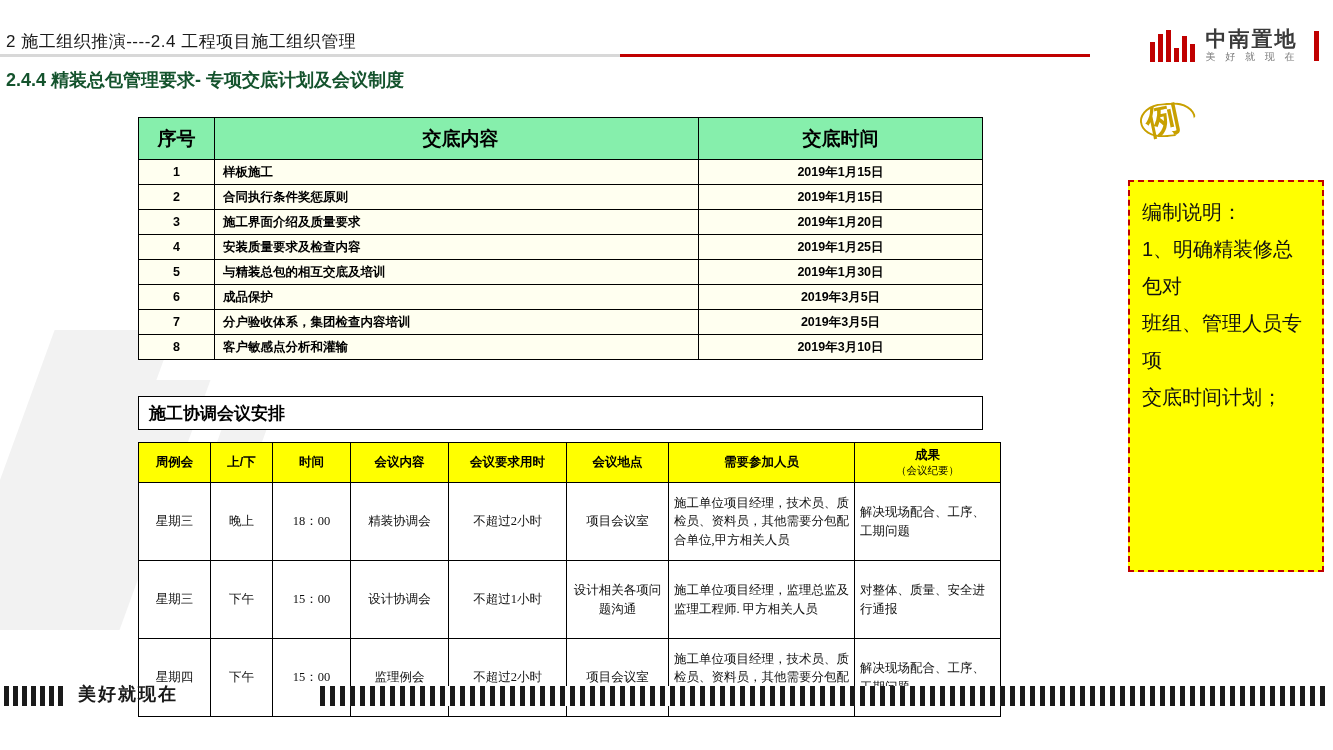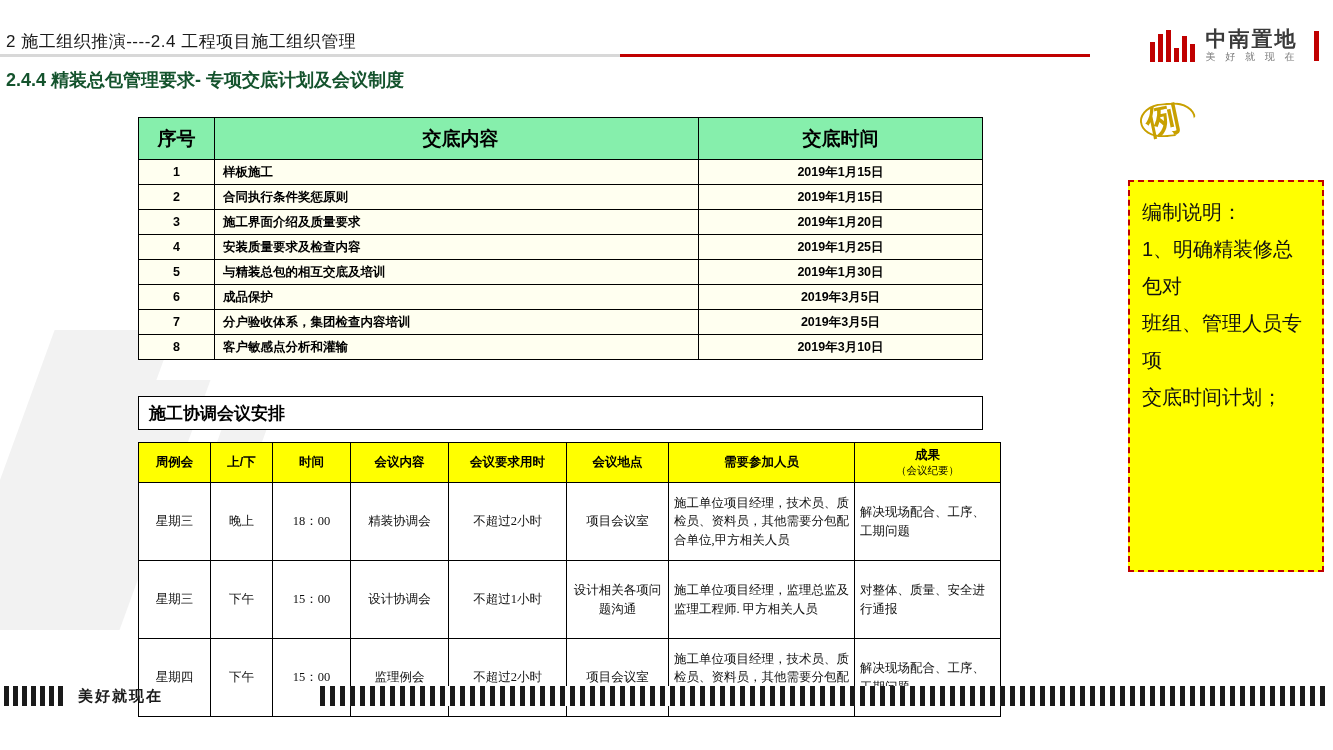--- a/index.html
+++ b/index.html
@@ -191,21 +191,21 @@
   .col-w8 { width: 146px; }
   .ft-left {
     position: absolute;
     left: 4px; bottom: 44px;
     display: flex; gap: 4px;
   }
   .ft-left i { display: block; width: 5px; height: 20px; background: #1a1a1a; }
   .ft-brand {
     position: absolute;
     left: 78px; bottom: 44px;
-    font-size: 15px;
+    font-size: 18px;
     color: #1a1a1a;
     font-family: "Liberation Serif", serif;
     font-weight: bold;
     letter-spacing: 2px;
   }
   .ft-dots {
     position: absolute;
     left: 320px; bottom: 44px;
     width: 1010px; height: 20px;
     background: repeating-linear-gradient(to right, #1a1a1a 0px, #1a1a1a 5px, #ffffff 5px, #ffffff 10px);

